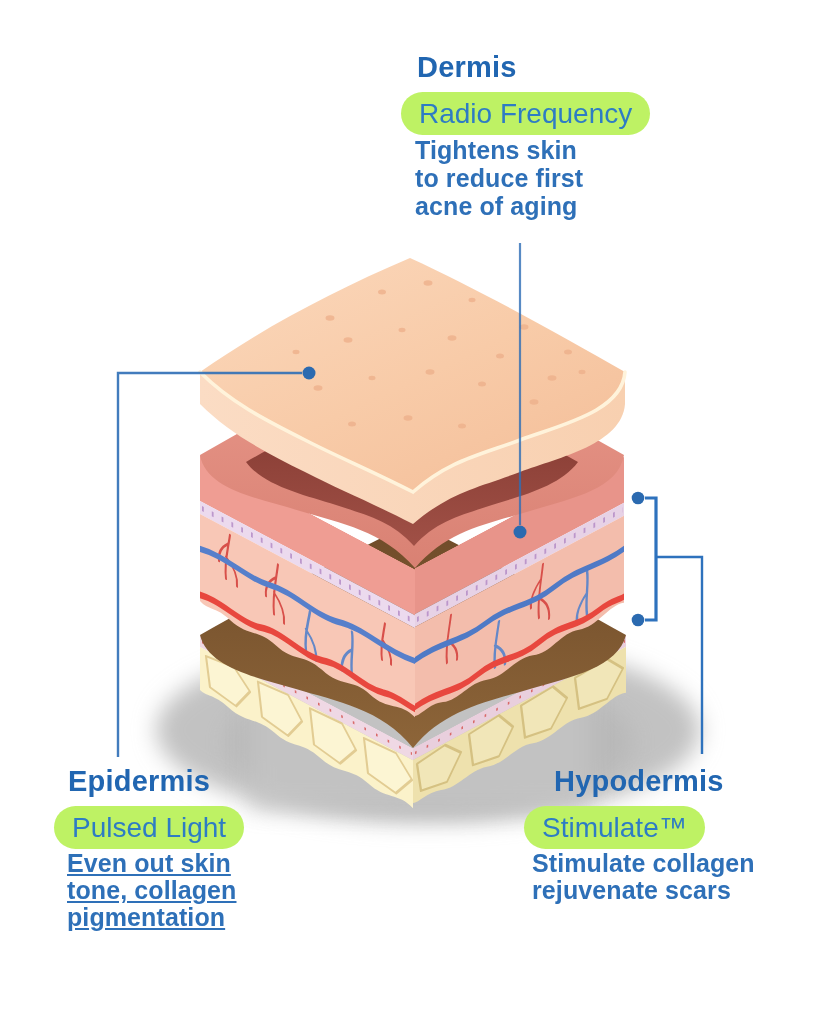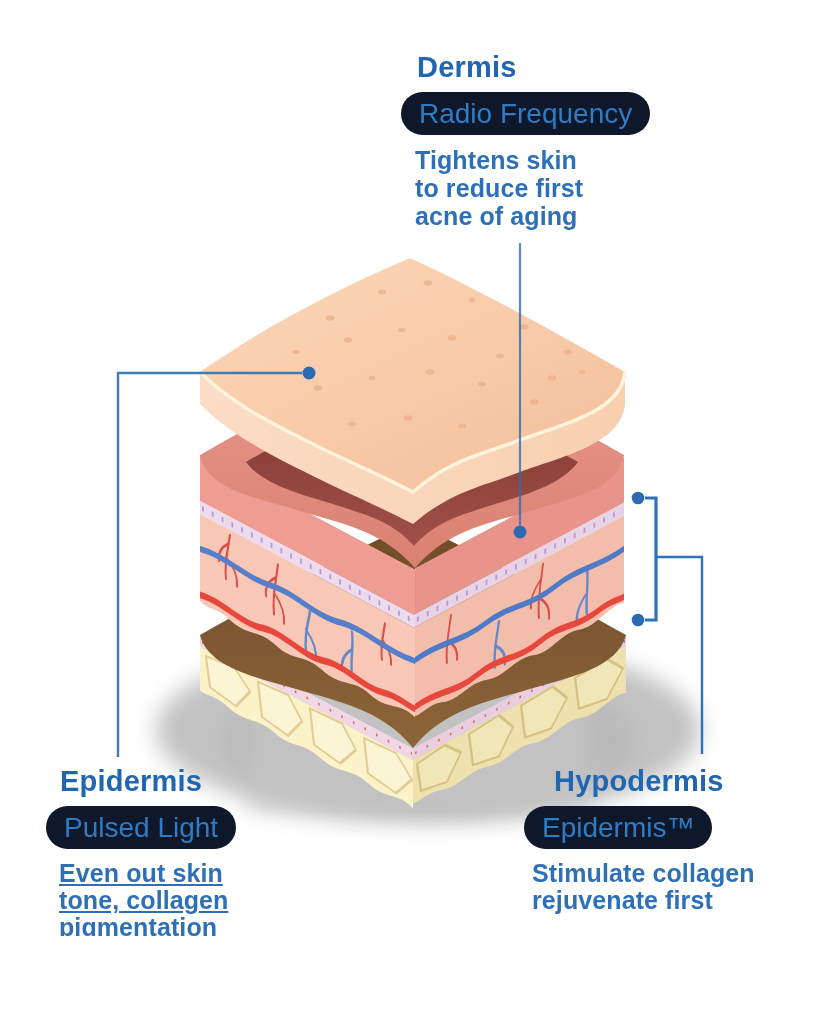--- a/index.html
+++ b/index.html
@@ -7,32 +7,32 @@
     position:relative; width:819px; height:936px; background:#ffffff;
     font-family:"Liberation Sans","DejaVu Sans",sans-serif; overflow:hidden;
   }
   .diagram-svg { position:absolute; left:0; top:0; }
   .label-group { position:absolute; }
   .lg-heading {
     font-weight:700; font-size:29px; line-height:34px;
     color:#2166b1; letter-spacing:.2px;
   }
   .pill {
-    display:inline-block; background:#0f172a; border-radius:22px;
+    display:inline-block; background:#bef264; border-radius:22px;
     height:43px; line-height:43px; padding:0 18px;
     font-size:28px; color:#2e7cc4; margin-top:8px; white-space:nowrap;
   }
   .lg-desc {
     font-weight:700; font-size:25px; line-height:27px;
-    color:#2e70b8; margin-top:11px; letter-spacing:.1px;
+    color:#2e70b8; margin-top:1px; letter-spacing:.1px;
   }
   .g-dermis      { left:401px; top:50px;  }
   .g-dermis .lg-heading { margin-left:16px; }
   .g-dermis .lg-desc    { margin-left:14px; line-height:28px; }
-  .g-epidermis   { left:46px;  top:764px; }
+  .g-epidermis   { left:54px;  top:764px; }
   .g-epidermis .lg-heading { margin-left:14px; }
   .g-epidermis .lg-desc    { margin-left:13px;text-decoration:underline; }
   .g-hypodermis  { left:524px; top:764px; }
   .g-hypodermis .lg-heading { margin-left:30px; }
   .g-hypodermis .lg-desc    { margin-left:8px; }
 </style>
 </head>
 <body>
 
 <div class="canvas">
@@ -230,21 +230,21 @@
     <div class="lg-desc">
       <div>Even out skin</div>
       <div>tone, collagen</div>
       <div>pigmentation</div>
     </div>
   </div>
 
   <div class="label-group g-hypodermis">
     <div class="lg-heading">Hypodermis</div>
     <div class="pill">
-      <span>Epidermis™</span>
+      <span>Stimulate™</span>
     </div>
     <div class="lg-desc">
       <div>Stimulate collagen</div>
-      <div>rejuvenate first</div>
+      <div>rejuvenate scars</div>
     </div>
   </div>
 
 </div>
 
 </body></html>

